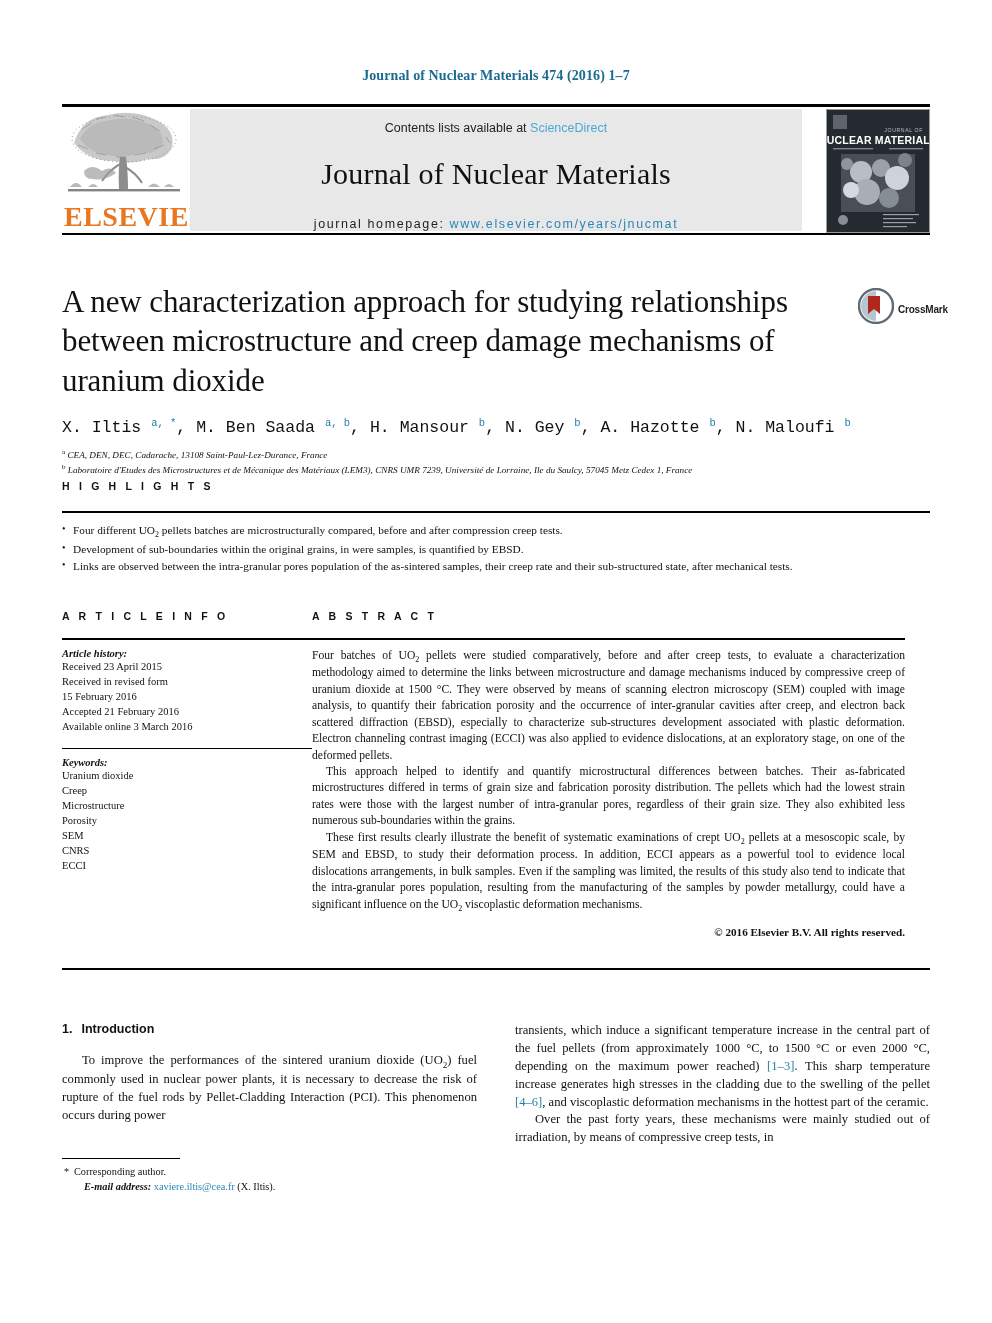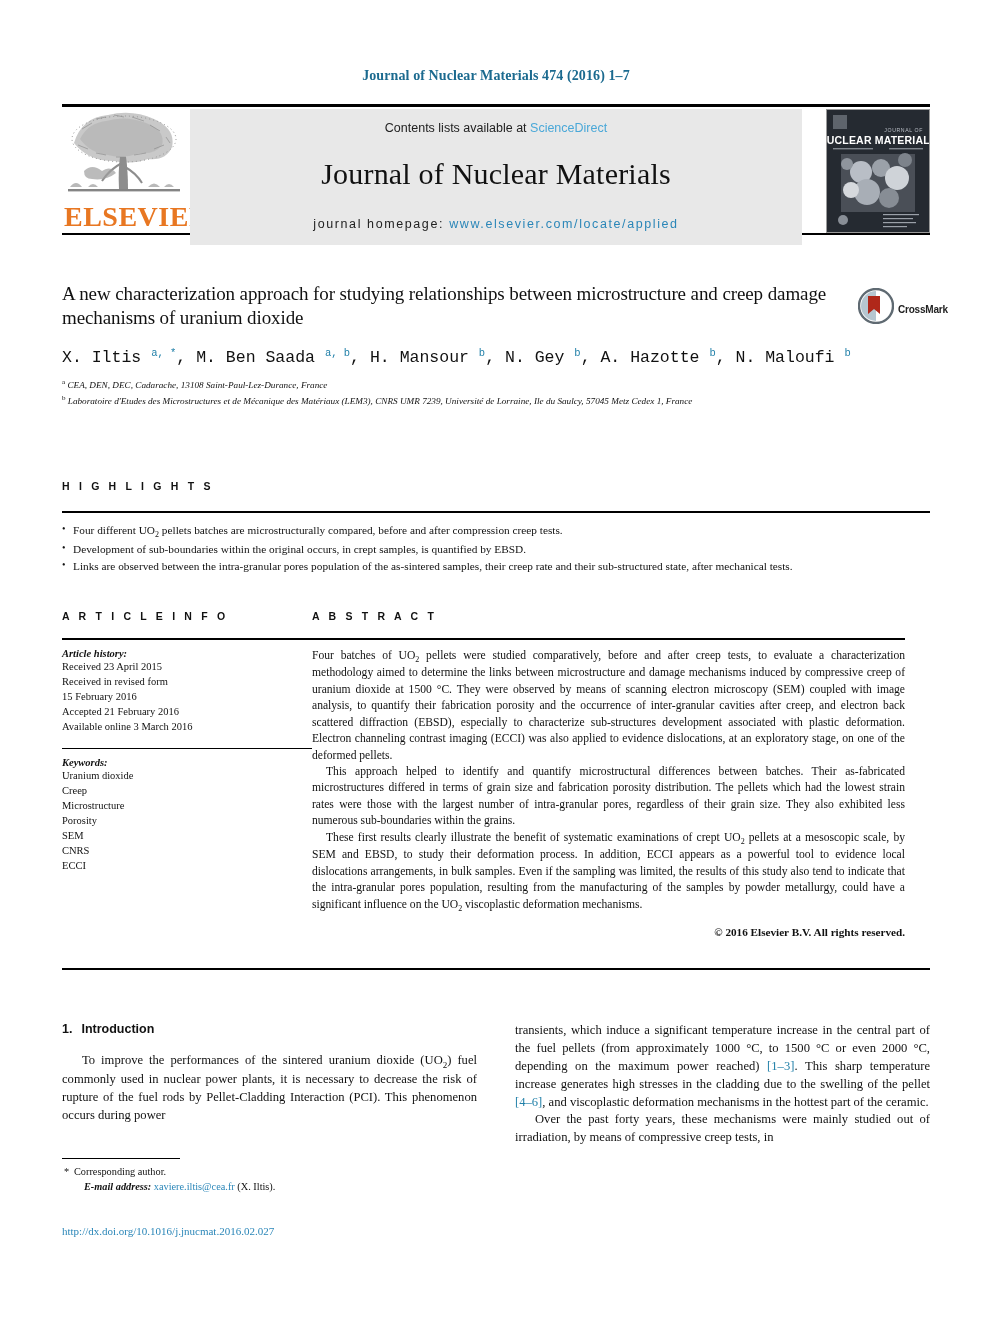--- a/index.html
+++ b/index.html
@@ -68,21 +68,21 @@
     letter-spacing: .5px;
     color: #E87722;
     line-height: 1;
     font-weight: bold;
   }
   .banner {
     position: absolute;
     left: 128px;
     top: 2px;
     width: 612px;
-    height: 136px;
+    height: 122px;
     background: #e8e8e8;
     text-align: center;
   }
   .contents-line {
     padding-top: 12px;
     font-family: "Liberation Sans", sans-serif;
     font-size: 12.5px;
     color: #222;
   }
   .contents-line .sd {
@@ -118,21 +118,21 @@
 
   
   .title-block {
     position: absolute;
     left: 62px;
     top: 282px;
     width: 790px;
   }
   .article-title {
     font-family: "Liberation Serif", serif;
-    font-size: 19px;
+    font-size: 31px;
     line-height: 1.27;
     color: #111;
     font-weight: normal;
     margin: 0;
     letter-spacing: -0.1px;
   }
   .crossmark {
     position: absolute;
     left: 858px;
     top: 288px;
@@ -398,21 +398,21 @@
         </svg>
         <div class="elsevier-word">ELSEVIER</div>
       </div>
 
       <div class="banner">
         <div class="contents-line">
           <span>Contents lists available at </span><span class="sd">ScienceDirect</span>
         </div>
         <div class="journal-title-big">Journal of Nuclear Materials</div>
         <div class="homepage-line">
-          <span>journal homepage: </span><span class="url">www.elsevier.com/locate/applied</span>
+          <span>journal homepage: </span><span class="url">www.elsevier.com/years/jnucmat</span>
         </div>
       </div>
 
       <div class="cover-thumb">
         <svg width="102" height="122" viewBox="0 0 102 122">
           <rect x="0" y="0" width="102" height="122" fill="#252a31"></rect>
           <rect x="6" y="5" width="14" height="14" fill="#6d737c" opacity="0.8"></rect>
           <text x="96" y="22" text-anchor="end" fill="#b9bec6" font-family="Liberation Sans, sans-serif" font-size="5.2" letter-spacing="0.6">JOURNAL OF</text>
           <text x="51" y="34" text-anchor="middle" fill="#ffffff" font-family="Liberation Sans, sans-serif" font-size="10.5" font-weight="bold" letter-spacing="0.2">NUCLEAR MATERIALS</text>
           <rect x="6" y="38" width="40" height="1.4" fill="#7f858d"></rect>
@@ -460,21 +460,21 @@
       <path d="M10 8 h12 v18 l-6 -5 l-6 5 Z" fill="#b0281a"></path>
     </svg>
     <div class="crossmark-text">CrossMark</div>
   </div>
 
   <div class="highlights">
     <div class="section-head">H I G H L I G H T S</div>
     <div class="hl-rule"></div>
     <ul class="hl-list">
       <li><span>Four different UO<sub>2</sub> pellets batches are microstructurally compared, before and after compression creep tests.</span></li>
-      <li><span>Development of sub-boundaries within the original occurs, in crept samples, is quantified by EBSD.</span></li>
+      <li><span>Development of sub-boundaries within the original grains, in were samples, is quantified by EBSD.</span></li>
       <li><span>Links are observed between the intra-granular pores population of the as-sintered samples, their creep rate and their sub-structured state, after mechanical tests.</span></li>
     </ul>
   </div>
 
   <div class="info-abstract">
     <div class="ia-cols">
 
       <div class="col-info">
         <div class="section-head">A R T I C L E   I N F O</div>
         <div class="ia-rule"></div>
@@ -524,16 +524,15 @@
     <div class="fn-rule"></div>
     <div class="fn-line" style="margin-top:6px;">
       <span class="fn-star">*</span><span>Corresponding author.</span>
     </div>
     <div class="fn-line" style="padding-left:22px;">
       <span class="fn-em">E-mail address:</span> <span class="fn-mail">xaviere.iltis@cea.fr</span> <span>(X. Iltis).</span>
     </div>
   </div>
 
   <div class="pubinfo">
-    <div class="doi">http://dx.doi.org/10.1016/j.jnucmat.2016.02.027</div>
   </div>
 
 </div>
 
 </body></html>

